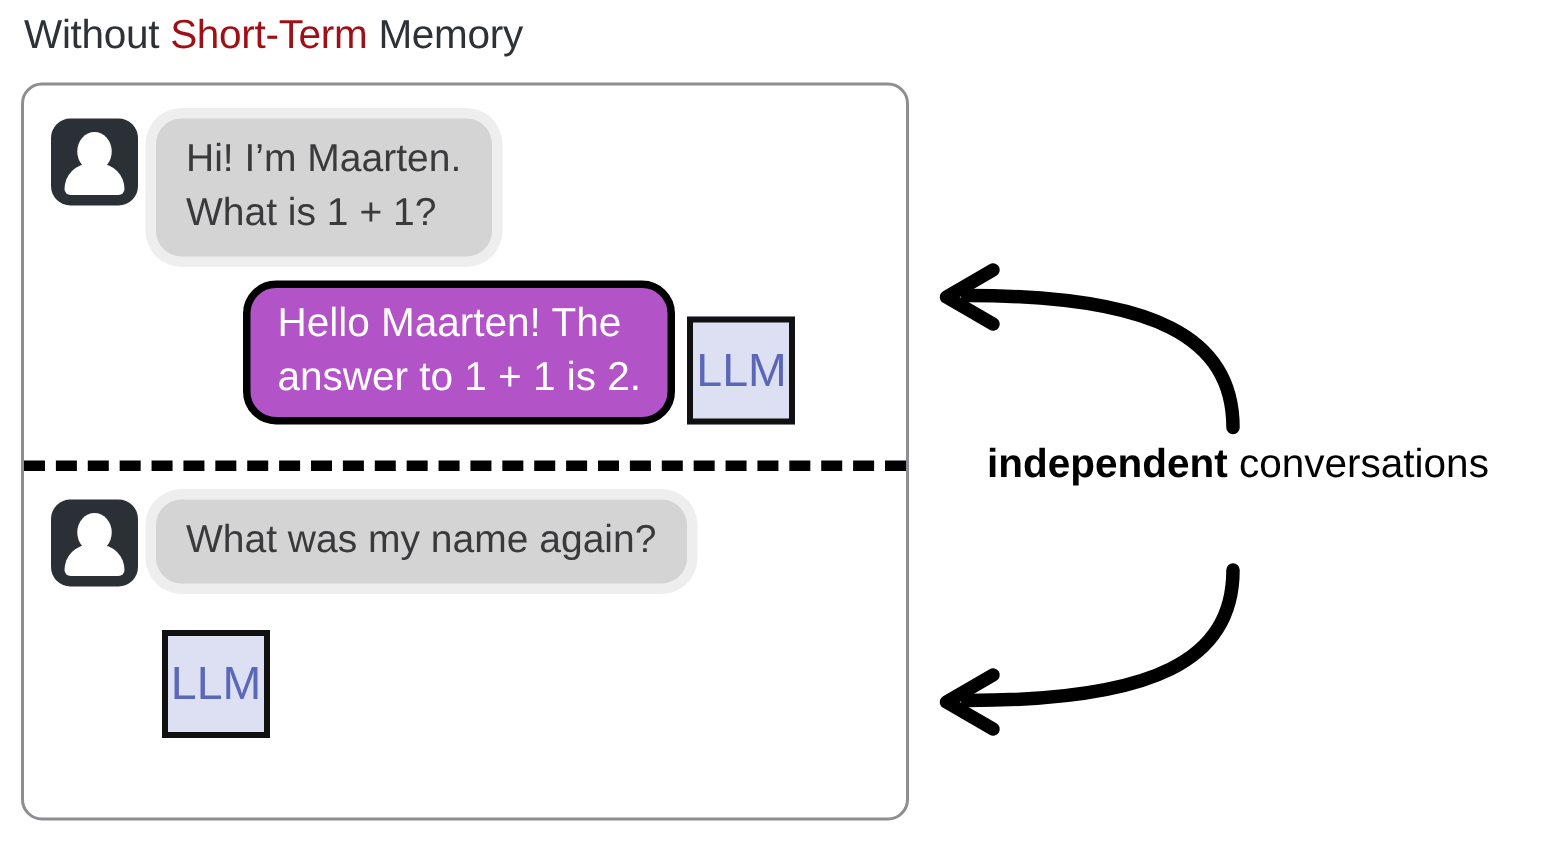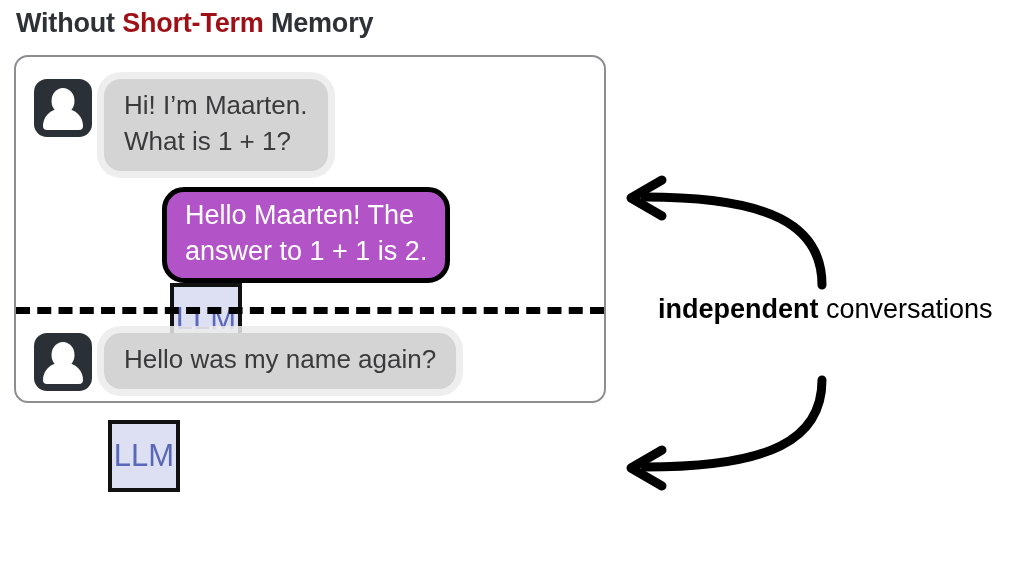--- a/index.html
+++ b/index.html
@@ -15,34 +15,34 @@
     font-family: "Liberation Sans", sans-serif;
     -webkit-font-smoothing: antialiased;
   }
 
   
   .title {
     position: absolute;
     left: 16px;
     top: 8px;
     font-size: 27px;
-    font-weight: bold;
+    font-weight: normal;
     letter-spacing: -0.2px;
     color: #2e3236;
     white-space: nowrap;
   }
   .title .accent { color: #9e1016; }
 
   
   .chat-panel {
     position: absolute;
     left: 14px;
     top: 55px;
     width: 592px;
-    height: 348px;
+    height: 492px;
     border: 2px solid #8e8e92;
     border-radius: 14px;
     background: #ffffff;
     box-sizing: border-box;
   }
 
   .divider {
     position: absolute;
     left: 0;
     right: 0;
@@ -51,21 +51,21 @@
     border-top: 7px dashed #000000;
   }
 
   
   .row {
     position: absolute;
     display: flex;
     align-items: flex-start;
   }
   .row.user  { left: 18px; }
-  .row.bot   { display: flex; align-items: flex-start; flex-direction: column; }
+  .row.bot   { display: flex; align-items: flex-end; }
 
   
   .avatar {
     width: 58px;
     height: 58px;
     border-radius: 13px;
     background: #2b3036;
     position: relative;
     flex: 0 0 auto;
   }
@@ -175,21 +175,21 @@
     <div class="llm-badge">LLM</div>
   </div>
 
   <div class="divider"></div>
 
   <div class="row user" style="top:276px;">
     <div class="avatar">
       <div class="head"></div>
       <div class="body"></div>
     </div>
-    <div class="bubble-user">Hello was my name again?</div>
+    <div class="bubble-user">What was my name again?</div>
   </div>
 
   <div class="row bot" style="left:84px; top:363px;">
     <div class="llm-badge">LLM</div>
   </div>
 
 </div>
 
 <svg class="arrows" viewBox="0 0 240 330">
 

